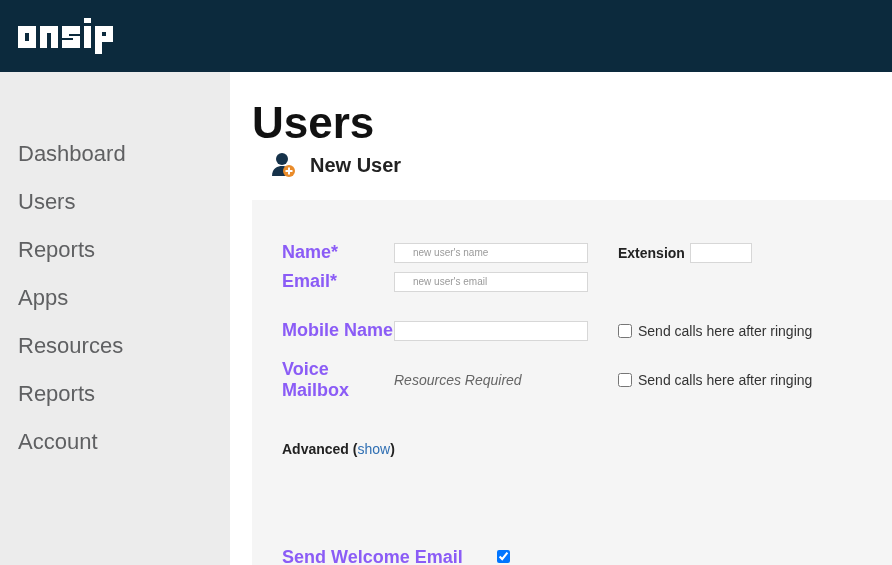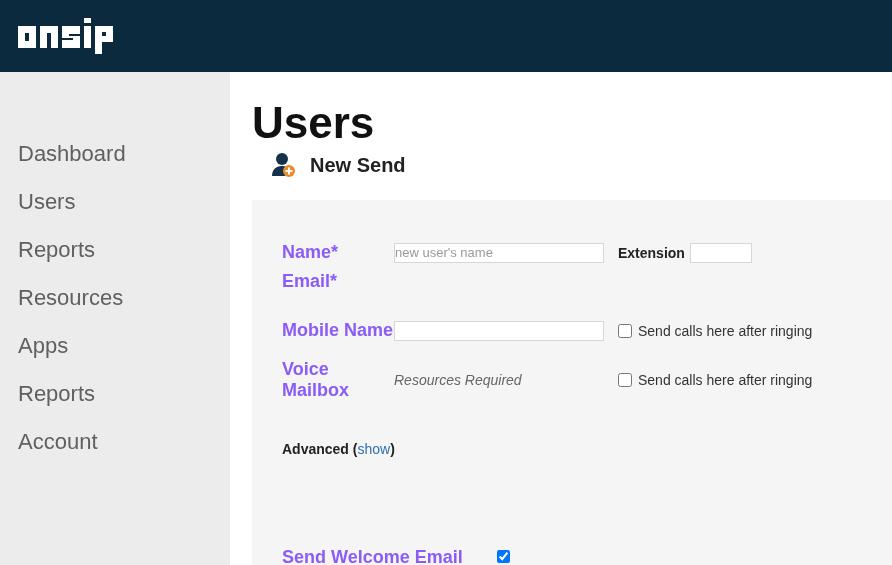--- a/index.html
+++ b/index.html
@@ -87,27 +87,27 @@
   .col-label {
     width: 112px;
     font-size: 18px;
     font-weight: 700;
     color: #8b5cf6;
   }
   .col-input {
     width: 214px;
   }
   .col-input input[type="text"] {
-    width: 210px;
+    width: 194px;
     height: 20px;
     border: 1px solid #d7d7d7;
     background: #fff;
-    font-size: 13px;
+    font-size: 10px;
     color: #999;
-    padding: 0 0;
+    padding: 0 18px;
   }
   .col-input input[type="text"]::placeholder { color: #9a9a9a; font-style: normal; }
   .col-input .italic {
     font-size: 14px;
     font-style: italic;
     color: #666;
   }
   .col-label2 {
     width: 72px;
     font-size: 14px;
@@ -173,56 +173,59 @@
       </g>
     </svg>
   </div>
 </div>
 
 <div class="body-wrap">
   <div class="sidebar">
     <div class="sidebar-item">Dashboard</div>
     <div class="sidebar-item">Users</div>
     <div class="sidebar-item">Reports</div>
+    <div class="sidebar-item">Apps</div>
     <div class="sidebar-item">Resources</div>
-    <div class="sidebar-item">Apps</div>
     <div class="sidebar-item">Reports</div>
     <div class="sidebar-item">Account</div>
   </div>
 
   <div class="main">
     <div class="page-title">Users</div>
     <div class="subheader">
       <div class="user-icon">
         <svg width="26" height="26" viewBox="0 0 26 26">
           <circle cx="12" cy="7" r="6" fill="#16324a"></circle>
           <path d="M2 24 C2 16 8 14 12 14 C16 14 22 16 22 24 Z" fill="#16324a"></path>
           <circle cx="19" cy="19" r="6" fill="#e98b2a"></circle>
           <rect x="18" y="15.5" width="2" height="7" fill="#fff"></rect>
           <rect x="15.5" y="18" width="7" height="2" fill="#fff"></rect>
         </svg>
       </div>
-      <div class="subheader-title">New Send</div>
+      <div class="subheader-title">New User</div>
     </div>
 
     <div class="form-panel">
 
       <div class="form-row">
         <div class="col-label">Name*</div>
         <div class="col-input">
           <input type="text" placeholder="new user's name" style="">
         </div>
         <div class="col-label2">Extension</div>
         <div class="col-input2">
           <input type="text" style="">
         </div>
       </div>
 
       <div class="form-row">
         <div class="col-label">Email*</div>
+        <div class="col-input">
+          <input type="text" placeholder="new user's email" style="">
+        </div>
       </div>
 
       <div class="form-row gap-top">
         <div class="col-label">Mobile Name</div>
         <div class="col-input mobile-input">
           <input type="text" style="">
         </div>
         <div class="col-check">
           <input type="checkbox" style="">
           <span>Send calls here after ringing</span>

